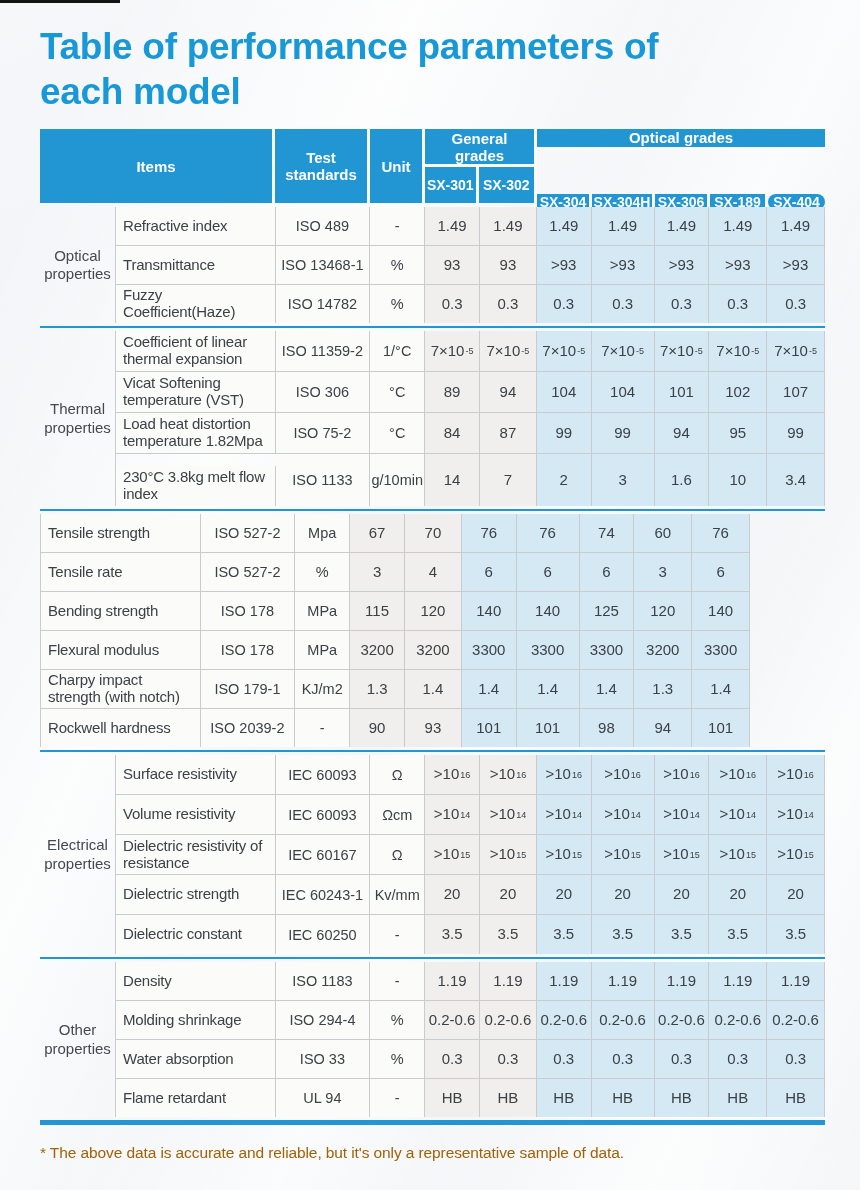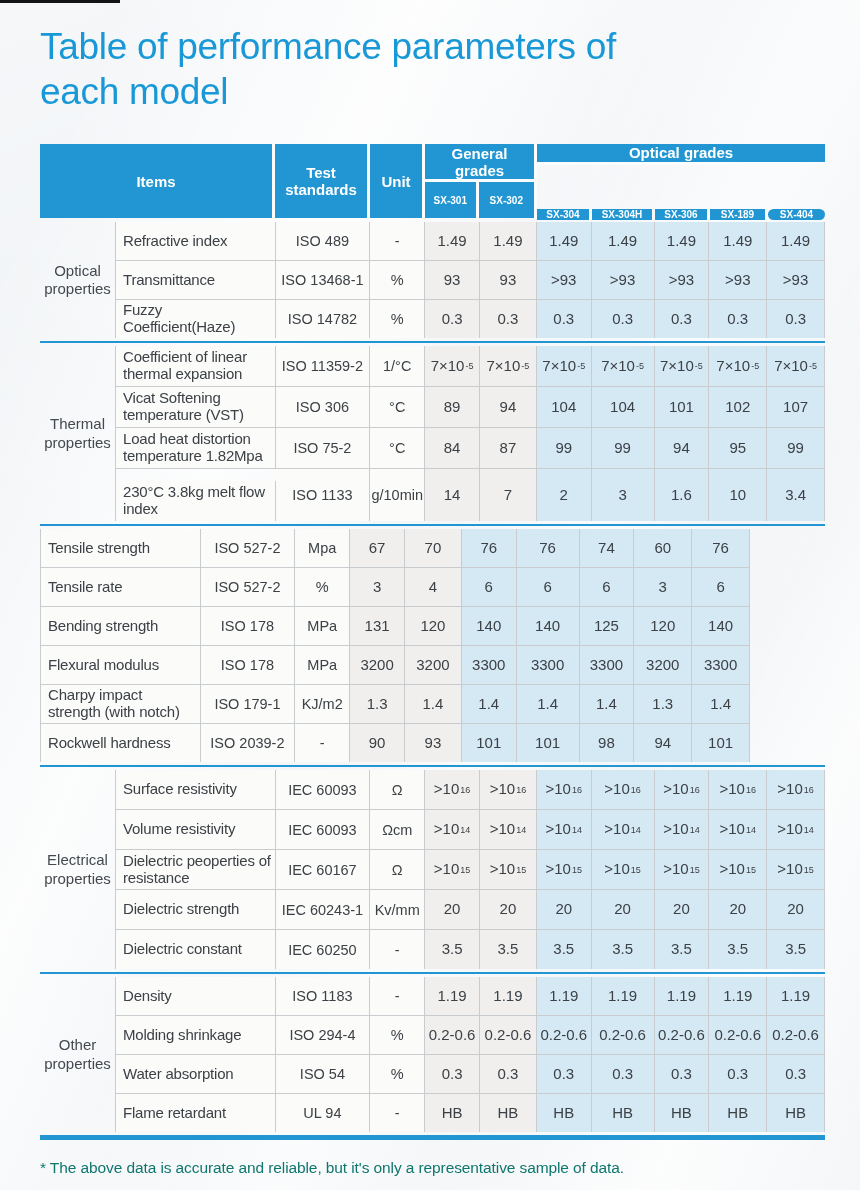--- a/index.html
+++ b/index.html
@@ -31,41 +31,41 @@
     background:linear-gradient(90deg,rgba(255,255,255,0) 0%,rgba(255,255,255,.7) 50%,rgba(255,255,255,0) 100%);}
   .wave3{top:-200px;left:640px;width:460px;height:1800px;transform:rotate(24deg);
     background:linear-gradient(90deg,rgba(255,255,255,0) 0%,rgba(255,255,255,.8) 50%,rgba(255,255,255,0) 100%);}
   .top-artifact{position:absolute;top:0;left:0;width:120px;height:3px;background:#141414;z-index:5;}
 
   .content{position:relative;z-index:2;padding:24px 35px 0 40px;}
 
   .page-title{
     color:var(--title-blue);
     font-size:37px;
-    font-weight:400;
+    font-weight:700;
     line-height:1.22;
     letter-spacing:-.3px;
-    margin-bottom:30px;
+    margin-bottom:15px;
   }
 
   .tbl{width:785px;}
 
   
   .thead{display:flex;width:785px;height:74px;font-weight:700;color:#fff;}
   .th{background:var(--header-blue);display:flex;align-items:center;justify-content:center;
       text-align:center;font-size:15px;line-height:1.15;}
   .th-items{width:235px;height:74px;border-right:3px solid var(--gap-white);}
   .th-std{width:95px;height:74px;border-right:3px solid var(--gap-white);}
   .th-unit{width:55px;height:74px;border-right:3px solid var(--gap-white);}
   .th-col{display:flex;flex-direction:column;}
   .th-col.general{width:112px;border-right:3px solid var(--gap-white);}
   .th-col.optical{width:288px;gap:44px;}
   .th-grouplabel{height:38px;border-bottom:3px solid var(--gap-white);}
   .th-subrow{display:flex;height:36px;}
-  .th-sub{font-size:10px;}
+  .th-sub{font-size:14px;}
   .th-sub:not(:last-child){border-right:3px solid var(--gap-white);}
   .general .th-sub:nth-child(1){width:55px;}
   .general .th-sub:nth-child(2){width:57px;}
   .optical .th-sub:nth-child(1){width:55px;}
   .optical .th-sub:nth-child(2){width:63px;}
   .optical .th-sub:nth-child(3){width:55px;}
   .optical .th-sub:nth-child(4){width:58px;}
   .optical .th-sub:nth-child(5){width:57px;border-radius:11px;}
 
   
@@ -82,21 +82,21 @@
   .cell.item{justify-content:flex-start;text-align:left;padding:0 3px 0 7px;letter-spacing:-.2px;
         background:var(--light-cell);}
   .cell.std,.cell.unit{background:var(--light-cell);font-size:14.5px;}
   .cell.gray{background:var(--gray-cell);}
   .cell.blue{background:var(--blue-cell);}
   .cell sup{font-size:9px;line-height:0;vertical-align:super;margin-left:1px;}
 
   .sep{width:785px;height:2px;background:var(--line-blue);margin:3px 0;}
   .bottom-bar{width:785px;height:5px;background:var(--line-blue);margin-top:3px;}
 
-  .footnote{margin-top:19px;font-size:15.5px;color:#0f766e;letter-spacing:-.1px;}
+  .footnote{margin-top:19px;font-size:15.5px;color:#a16207;letter-spacing:-.1px;}
 </style>
 </head>
 <body>
 
 <div class="wave wave1"></div>
 <div class="wave wave2"></div>
 <div class="wave wave3"></div>
 <div class="top-artifact"></div>
 
 <div class="content">
@@ -251,21 +251,21 @@
               <div class="cell blue" style="width: 55px; min-height: 38px;">6</div>
               <div class="cell blue" style="width: 63px; min-height: 38px;">6</div>
               <div class="cell blue" style="width: 55px; min-height: 38px;">6</div>
               <div class="cell blue" style="width: 58px; min-height: 38px;">3</div>
               <div class="cell blue" style="width: 57px; min-height: 38px;">6</div>
             </div>
             <div class="row">
               <div class="cell item" style="width: 160px; min-height: 38px;">Bending strength</div>
               <div class="cell std" style="width: 95px; min-height: 38px;">ISO 178</div>
               <div class="cell unit" style="width: 55px; min-height: 38px;">MPa</div>
-              <div class="cell gray" style="width: 55px; min-height: 38px;">131</div>
+              <div class="cell gray" style="width: 55px; min-height: 38px;">115</div>
               <div class="cell gray" style="width: 57px; min-height: 38px;">120</div>
               <div class="cell blue" style="width: 55px; min-height: 38px;">140</div>
               <div class="cell blue" style="width: 63px; min-height: 38px;">140</div>
               <div class="cell blue" style="width: 55px; min-height: 38px;">125</div>
               <div class="cell blue" style="width: 58px; min-height: 38px;">120</div>
               <div class="cell blue" style="width: 57px; min-height: 38px;">140</div>
             </div>
             <div class="row">
               <div class="cell item" style="width: 160px; min-height: 38px;">Flexural modulus</div>
               <div class="cell std" style="width: 95px; min-height: 38px;">ISO 178</div>
@@ -326,21 +326,21 @@
               <div class="cell unit" style="width: 55px; min-height: 39px;">Ωcm</div>
               <div class="cell gray" style="width: 55px; min-height: 39px;">&gt;10<sup>14</sup></div>
               <div class="cell gray" style="width: 57px; min-height: 39px;">&gt;10<sup>14</sup></div>
               <div class="cell blue" style="width: 55px; min-height: 39px;">&gt;10<sup>14</sup></div>
               <div class="cell blue" style="width: 63px; min-height: 39px;">&gt;10<sup>14</sup></div>
               <div class="cell blue" style="width: 55px; min-height: 39px;">&gt;10<sup>14</sup></div>
               <div class="cell blue" style="width: 58px; min-height: 39px;">&gt;10<sup>14</sup></div>
               <div class="cell blue" style="width: 57px; min-height: 39px;">&gt;10<sup>14</sup></div>
             </div>
             <div class="row">
-              <div class="cell item" style="width: 160px; min-height: 39px;">Dielectric peoperties of resistance</div>
+              <div class="cell item" style="width: 160px; min-height: 39px;">Dielectric resistivity of resistance</div>
               <div class="cell std" style="width: 95px; min-height: 39px;">IEC 60167</div>
               <div class="cell unit" style="width: 55px; min-height: 39px;">Ω</div>
               <div class="cell gray" style="width: 55px; min-height: 39px;">&gt;10<sup>15</sup></div>
               <div class="cell gray" style="width: 57px; min-height: 39px;">&gt;10<sup>15</sup></div>
               <div class="cell blue" style="width: 55px; min-height: 39px;">&gt;10<sup>15</sup></div>
               <div class="cell blue" style="width: 63px; min-height: 39px;">&gt;10<sup>15</sup></div>
               <div class="cell blue" style="width: 55px; min-height: 39px;">&gt;10<sup>15</sup></div>
               <div class="cell blue" style="width: 58px; min-height: 39px;">&gt;10<sup>15</sup></div>
               <div class="cell blue" style="width: 57px; min-height: 39px;">&gt;10<sup>15</sup></div>
             </div>
@@ -393,21 +393,21 @@
               <div class="cell gray" style="width: 55px; min-height: 38px;">0.2-0.6</div>
               <div class="cell gray" style="width: 57px; min-height: 38px;">0.2-0.6</div>
               <div class="cell blue" style="width: 55px; min-height: 38px;">0.2-0.6</div>
               <div class="cell blue" style="width: 63px; min-height: 38px;">0.2-0.6</div>
               <div class="cell blue" style="width: 55px; min-height: 38px;">0.2-0.6</div>
               <div class="cell blue" style="width: 58px; min-height: 38px;">0.2-0.6</div>
               <div class="cell blue" style="width: 57px; min-height: 38px;">0.2-0.6</div>
             </div>
             <div class="row">
               <div class="cell item" style="width: 160px; min-height: 38px;">Water absorption</div>
-              <div class="cell std" style="width: 95px; min-height: 38px;">ISO 54</div>
+              <div class="cell std" style="width: 95px; min-height: 38px;">ISO 33</div>
               <div class="cell unit" style="width: 55px; min-height: 38px;">%</div>
               <div class="cell gray" style="width: 55px; min-height: 38px;">0.3</div>
               <div class="cell gray" style="width: 57px; min-height: 38px;">0.3</div>
               <div class="cell blue" style="width: 55px; min-height: 38px;">0.3</div>
               <div class="cell blue" style="width: 63px; min-height: 38px;">0.3</div>
               <div class="cell blue" style="width: 55px; min-height: 38px;">0.3</div>
               <div class="cell blue" style="width: 58px; min-height: 38px;">0.3</div>
               <div class="cell blue" style="width: 57px; min-height: 38px;">0.3</div>
             </div>
             <div class="row">

